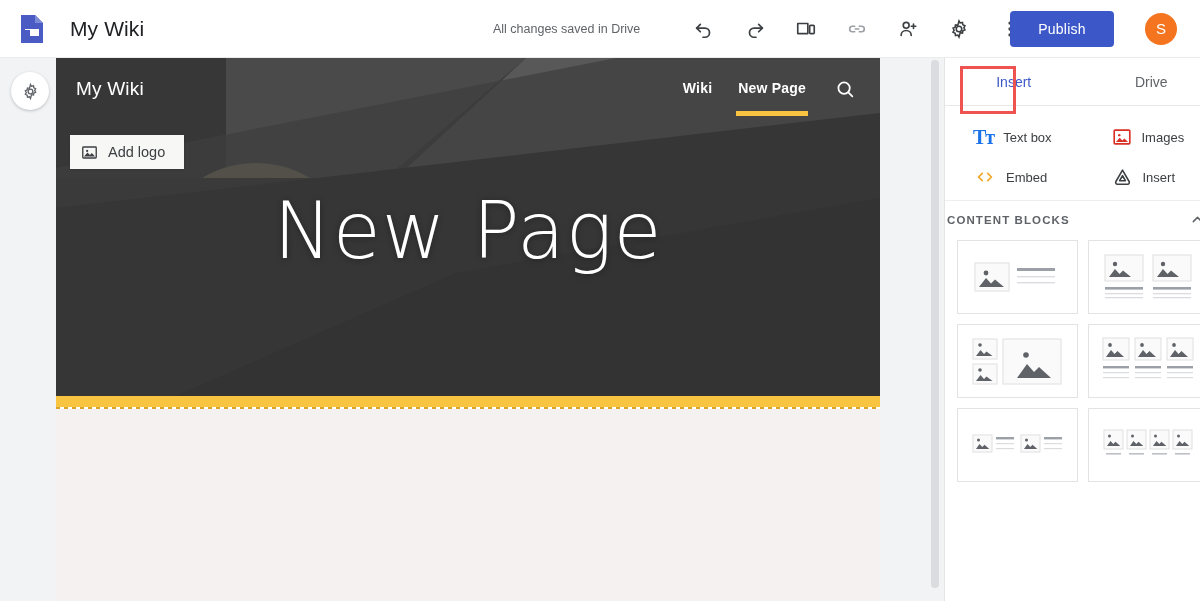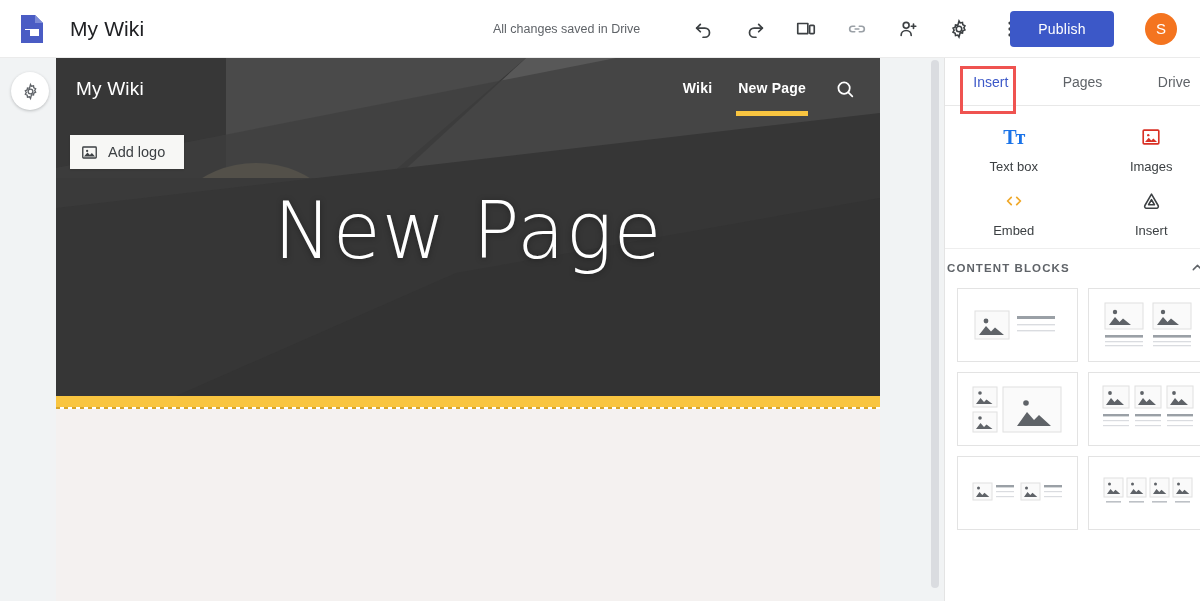--- a/index.html
+++ b/index.html
@@ -138,22 +138,22 @@
   .tab-highlight {
     position: absolute; left: 15px; top: 8px; width: 56px; height: 48px;
     border: 3px solid #ef5350; pointer-events: none;
   }
 
   .insert-grid {
     display: grid; grid-template-columns: 1fr 1fr;
     padding: 18px 0 10px 0; row-gap: 14px;
   }
   .ins-item {
-    display: flex; flex-direction: column; align-items: center;
-    gap: 9px; cursor: pointer;
+    display: flex; flex-direction: row; align-items: center;
+    gap: 9px; cursor: pointer; padding-left: 28px;
   }
   .ins-item .lbl { font-size: 13px; color: #3c4043; }
   .ins-ico { height: 26px; display: flex; align-items: center; justify-content: center; }
   .tt { color: #1a73e8; font-size: 20px; font-weight: bold; letter-spacing: -1px;
         font-family: "Liberation Serif", serif; }
 
   .cb-head {
     display: flex; align-items: center; padding: 10px 14px 8px 2px;
     border-top: 1px solid #eeeeee; cursor: pointer;
   }
@@ -296,21 +296,20 @@
   </div>
 
   <div class="canvas-scroll">
       <i></i>
     </div>
 </div>
 
 <div class="panel">
   <div class="panel-tabs">
     <div class="ptab active">Insert</div>
-    <div class="ptab">Pages</div>
     <div class="ptab">Drive</div>
     <div class="tab-highlight"></div>
   </div>
 
   <div class="insert-grid">
     <div class="ins-item">
       <div class="ins-ico">
           <span class="tt">Tт</span>
         </div>
       <div class="lbl">Text box</div>

